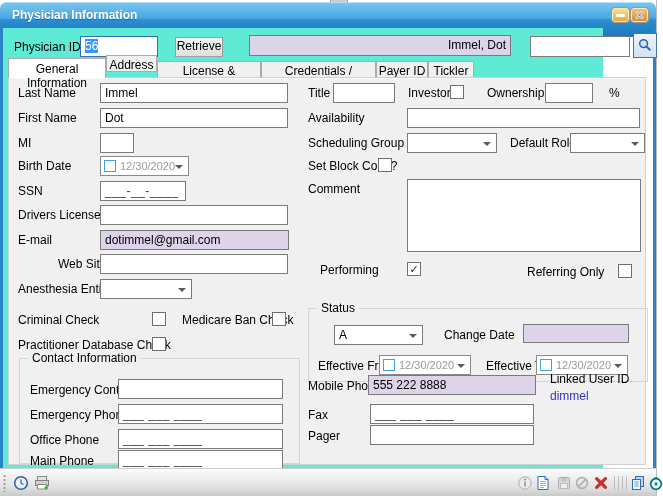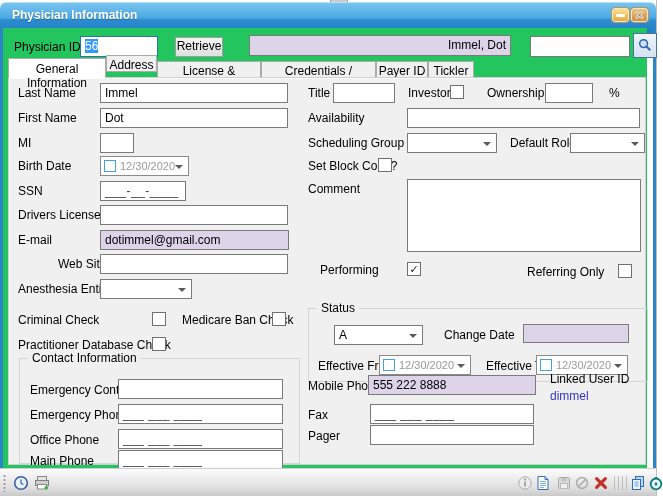--- a/index.html
+++ b/index.html
@@ -11,21 +11,21 @@
     background:linear-gradient(#7cc6f0 0%,#4aa9e4 45%,#2b8dd0 52%,#1b78bc 100%);
     box-shadow:inset 0 1px 0 rgba(255,255,255,.45);}
   .title-text{position:absolute;left:12px;top:6px;color:#fff;font-weight:bold;font-size:12px;
     text-shadow:0 1px 1px rgba(0,0,0,.35);white-space:nowrap;}
   .tbtn{position:absolute;top:6px;width:17px;height:14px;border-radius:3px;text-align:center;
     line-height:12px;font-size:10px;color:#fff;border:1px solid #f6e7bd;box-sizing:border-box;
     box-shadow:0 0 0 1px #a8987a;font-weight:bold;cursor:default;}
   .tbtn.min{left:612px;background:linear-gradient(#fbe08e,#e7a93f);}
   .tbtn.close{left:631px;background:linear-gradient(#edc07c,#d28e43);}
   .win-edge{position:absolute;top:26px;width:3px;height:440px;background:#2a84c6;}
-  .client{position:absolute;left:3px;top:26px;width:600px;height:440px;background:#22c55e;padding-left:44px;}
+  .client{position:absolute;left:3px;top:26px;width:600px;height:440px;background:#5eead4;}
   .statusbar{position:absolute;left:0;top:466px;width:656px;height:28px;border-top:1px solid #cfcfcf;
     background:linear-gradient(#fcfcfc,#dedede 70%,#c6c6c6);}
   .parent-strip{position:absolute;left:656px;top:0;width:7px;height:496px;background:#fff;border-left:1px solid #bdbdbd;box-sizing:border-box;}
   .notch{position:absolute;left:330px;top:0;width:18px;height:5px;background:#cdcdcd;border:1px solid #9e9e9e;border-top:none;box-sizing:border-box;}
   
   .lbl{position:absolute;white-space:nowrap;color:#000;}
   .tb{position:absolute;background:#fff;border:1px solid #7a7a7a;box-sizing:border-box;
       padding:2px 4px 0 4px;font-size:12px;line-height:15px;overflow:hidden;white-space:nowrap;}
   .tb.ro{background:#ded4ea;}
   .tb.focus{border:1px solid #2f6fb2;}

